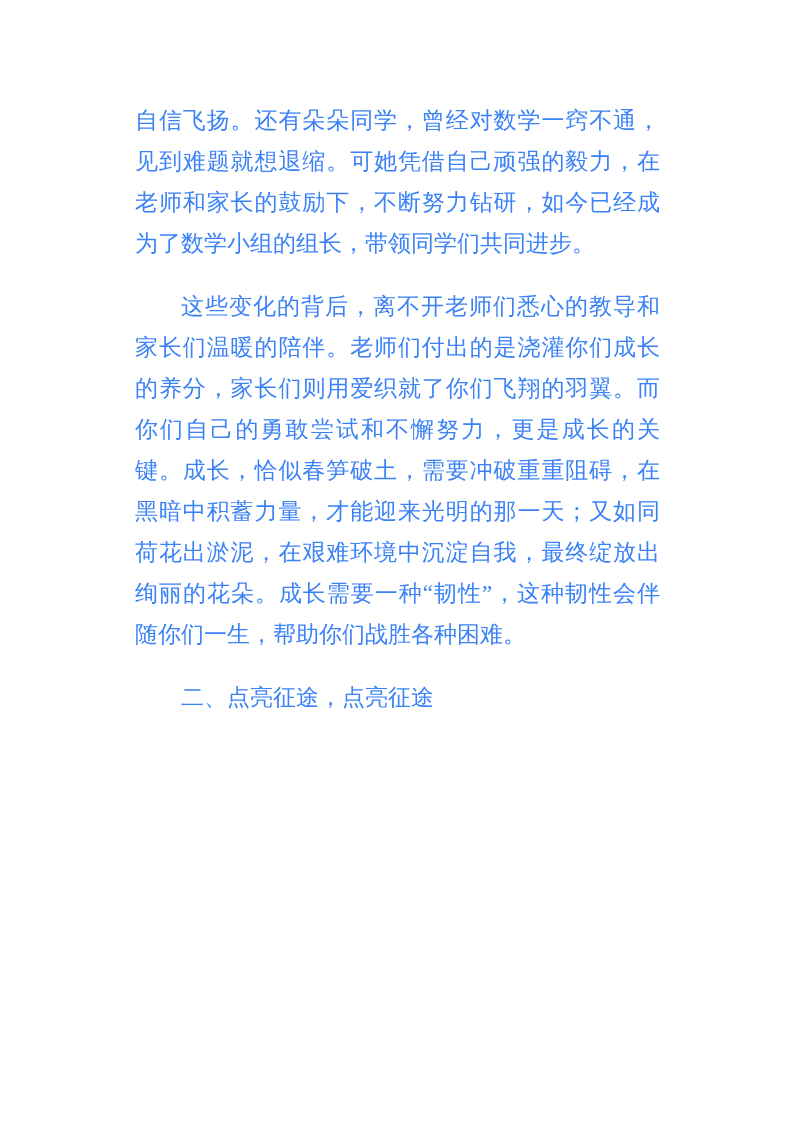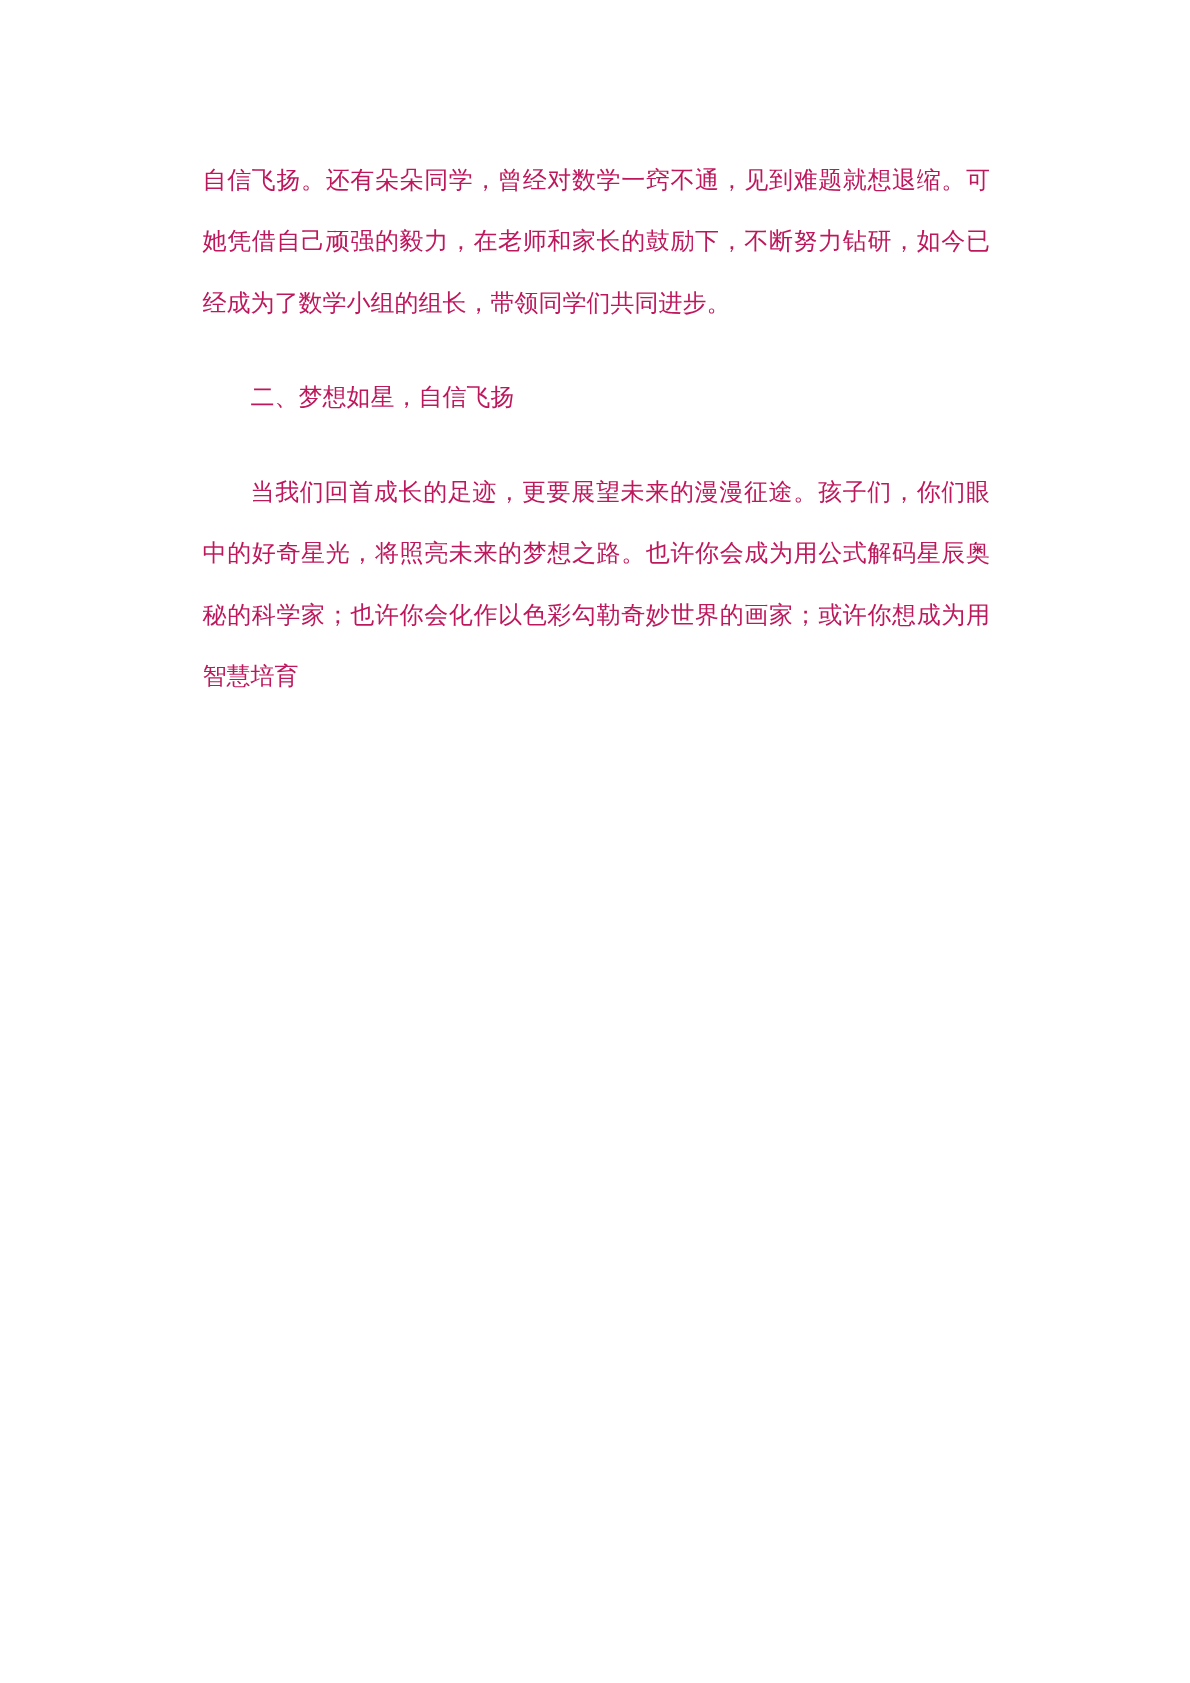--- a/index.html
+++ b/index.html
@@ -12,38 +12,38 @@
     width: 793px;
     height: 1122px;
     box-sizing: border-box;
     background: #ffffff;
     padding: 100px 133px 0 135px;
     overflow: hidden;
     font-family: "Liberation Serif", "DejaVu Serif", serif;
   }
   .para {
     margin: 0 0 22px 0;
-    font-size: 16px;
+    font-size: 23px;
     line-height: 41px;
-    color: #be185d;
+    color: #3b82f6;
     text-align: justify;
     font-weight: 400;
     letter-spacing: 0;
   }
   .indent {
     text-indent: 2em;
   }
   .heading {
     text-align: left;
   }
 </style>
 </head>
 <body>
 
 <div class="page">
   <p class="para">自信飞扬。还有朵朵同学，曾经对数学一窍不通，见到难题就想退缩。可她凭借自己顽强的毅力，在老师和家长的鼓励下，不断努力钻研，如今已经成为了数学小组的组长，带领同学们共同进步。</p>
 
+  <p class="para indent">这些变化的背后，离不开老师们悉心的教导和家长们温暖的陪伴。老师们付出的是浇灌你们成长的养分，家长们则用爱织就了你们飞翔的羽翼。而你们自己的勇敢尝试和不懈努力，更是成长的关键。成长，恰似春笋破土，需要冲破重重阻碍，在黑暗中积蓄力量，才能迎来光明的那一天；又如同荷花出淤泥，在艰难环境中沉淀自我，最终绽放出绚丽的花朵。成长需要一种“韧性”，这种韧性会伴随你们一生，帮助你们战胜各种困难。</p>
 
 
-  <p class="para indent heading">二、梦想如星，自信飞扬</p>
+  <p class="para indent heading">二、点亮征途，点亮征途</p>
 
-  <p class="para indent">当我们回首成长的足迹，更要展望未来的漫漫征途。孩子们，你们眼中的好奇星光，将照亮未来的梦想之路。也许你会成为用公式解码星辰奥秘的科学家；也许你会化作以色彩勾勒奇妙世界的画家；或许你想成为用智慧培育</p>
 </div>
 
 </body></html>

